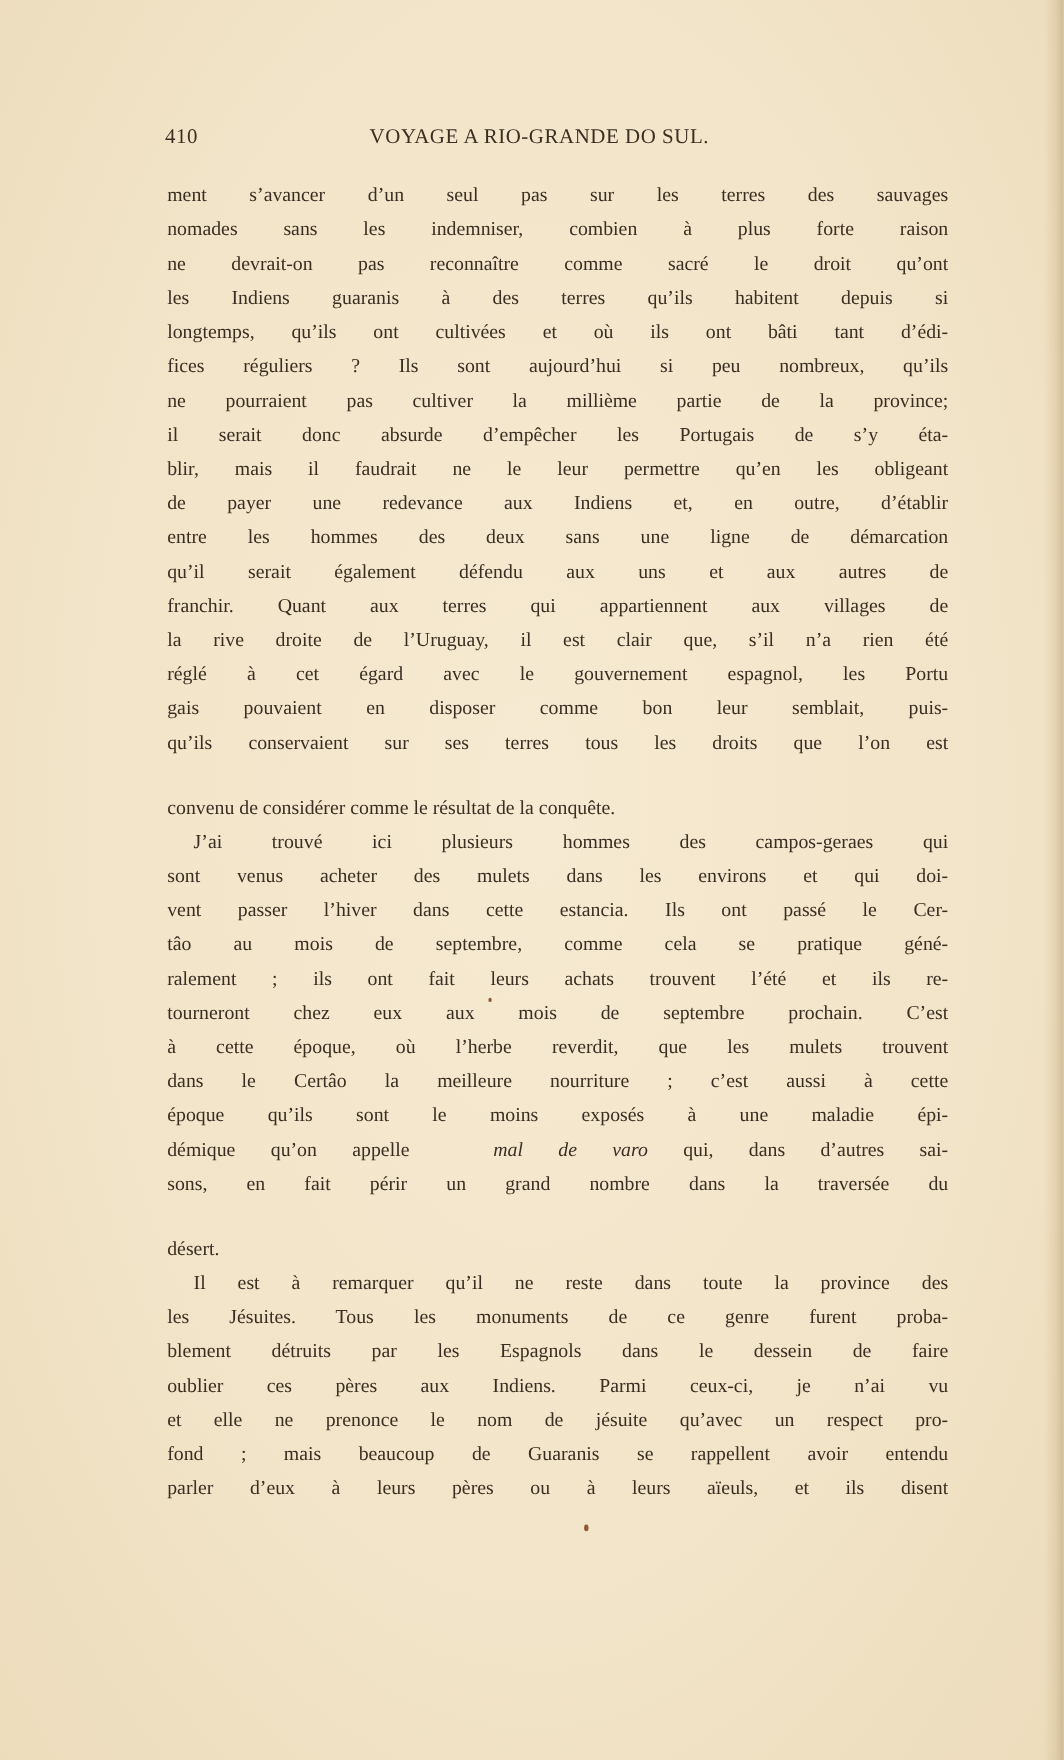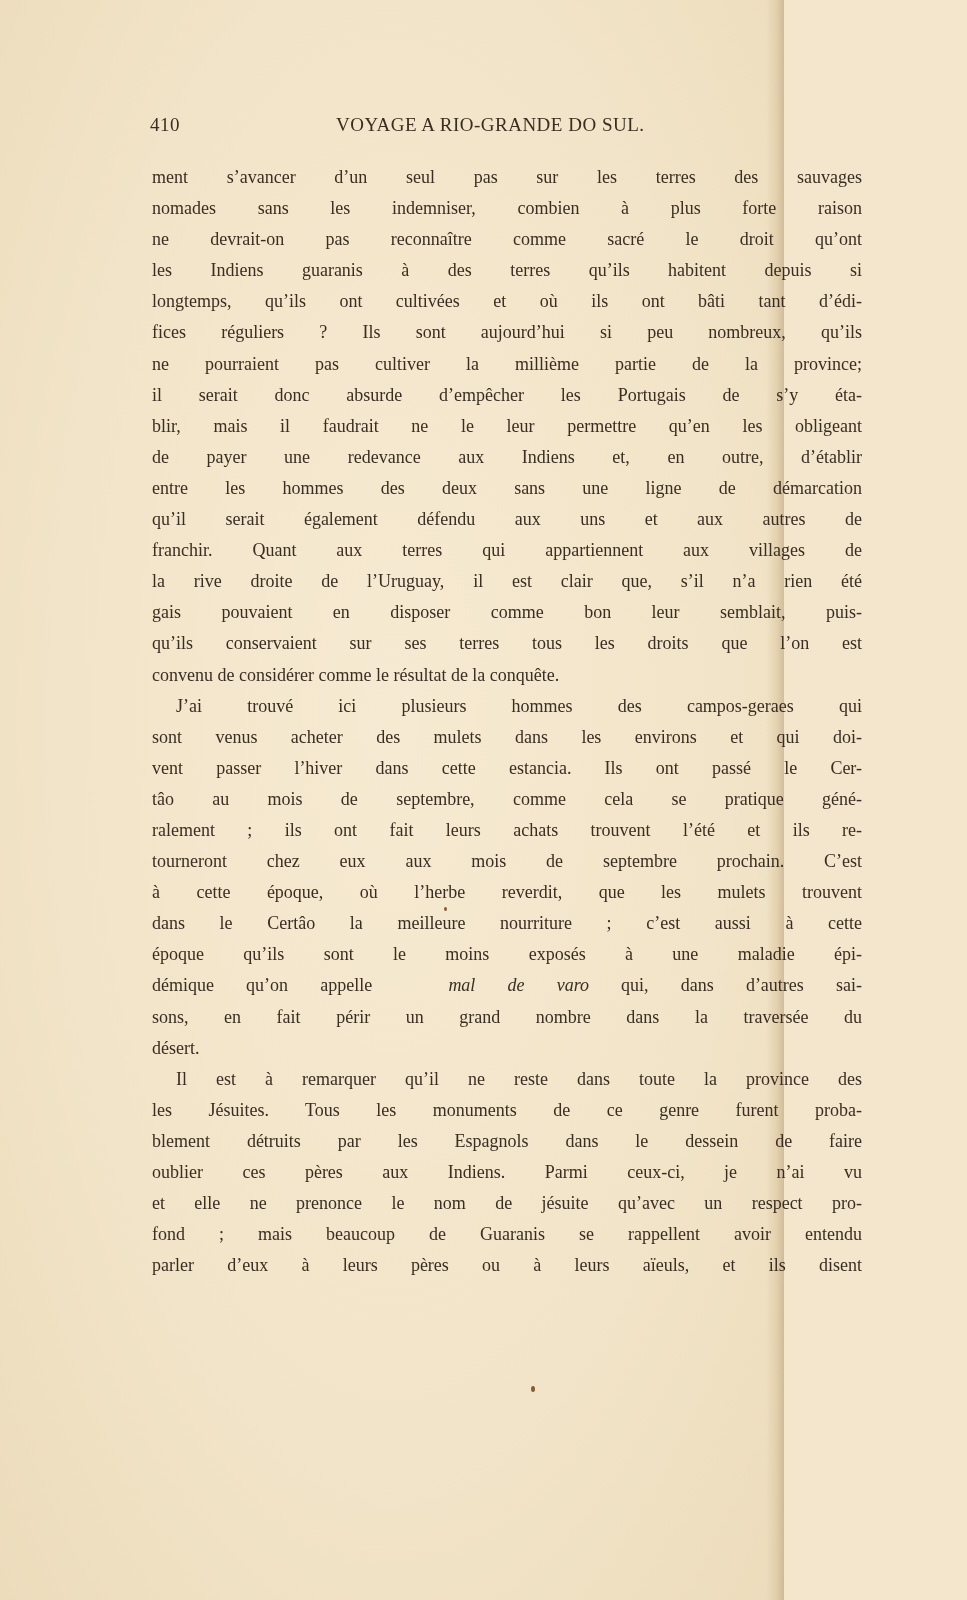--- a/index.html
+++ b/index.html
@@ -11,21 +11,21 @@
     height: 1600px;
     background: #f3e6cc;
     position: relative;
     overflow: hidden;
     font-family: "Liberation Serif", "DejaVu Serif", serif;
     color: #3a2e22;
   }
   .page {
     position: absolute;
     left: 0; top: 0;
-    width: 784px; height: 1600px;
+    width: 967px; height: 1600px;
     background:
       radial-gradient(ellipse at 50% 45%, #f6ead2 0%, #f2e4c8 60%, #ecdcbc 100%);
   }
   .page-edge {
     position: absolute;
     right: 0; top: 0;
     width: 18px; height: 1600px;
     background: linear-gradient(to right, rgba(0,0,0,0) 0%, rgba(190,160,110,0.25) 60%, rgba(150,120,80,0.35) 100%);
   }
   .running-head {
@@ -57,20 +57,21 @@
     height: 31.1px;
     line-height: 31.1px;
     font-size: 18px;
     text-align: justify;
     text-align-last: justify;
     white-space: nowrap;
     overflow: hidden;
   }
   .line.last {
     text-align-last: left;
+    margin-top: 28px;
   }
   .line.indent {
     padding-left: 24px;
   }
   .line .it {
     font-style: italic;
     margin-left: 44px;
   }
   .spot {
     position: absolute;
@@ -98,20 +99,21 @@
       <div class="line">longtemps, qu’ils ont cultivées et où ils ont bâti tant d’édi-</div>
       <div class="line">fices réguliers ? Ils sont aujourd’hui si peu nombreux, qu’ils</div>
       <div class="line">ne pourraient pas cultiver la millième partie de la province;</div>
       <div class="line">il serait donc absurde d’empêcher les Portugais de s’y éta-</div>
       <div class="line">blir, mais il faudrait ne le leur permettre qu’en les obligeant</div>
       <div class="line">de payer une redevance aux Indiens et, en outre, d’établir</div>
       <div class="line">entre les hommes des deux sans une ligne de démarcation</div>
       <div class="line">qu’il serait également défendu aux uns et aux autres de</div>
       <div class="line">franchir. Quant aux terres qui appartiennent aux villages de</div>
       <div class="line">la rive droite de l’Uruguay, il est clair que, s’il n’a rien été</div>
+      <div class="line">réglé à cet égard avec le gouvernement espagnol, les Portu</div>
       <div class="line">gais pouvaient en disposer comme bon leur semblait, puis-</div>
       <div class="line">qu’ils conservaient sur ses terres tous les droits que l’on est</div>
       <div class="line last">convenu de considérer comme le résultat de la conquête.</div>
       <div class="line indent">J’ai trouvé ici plusieurs hommes des campos-geraes qui</div>
       <div class="line">sont venus acheter des mulets dans les environs et qui doi-</div>
       <div class="line">vent passer l’hiver dans cette estancia. Ils ont passé le Cer-</div>
       <div class="line">tâo au mois de septembre, comme cela se pratique géné-</div>
       <div class="line">ralement ; ils ont fait leurs achats trouvent l’été et ils re-</div>
       <div class="line">tourneront chez eux aux mois de septembre prochain. C’est</div>
       <div class="line">à cette époque, où l’herbe reverdit, que les mulets trouvent</div>

